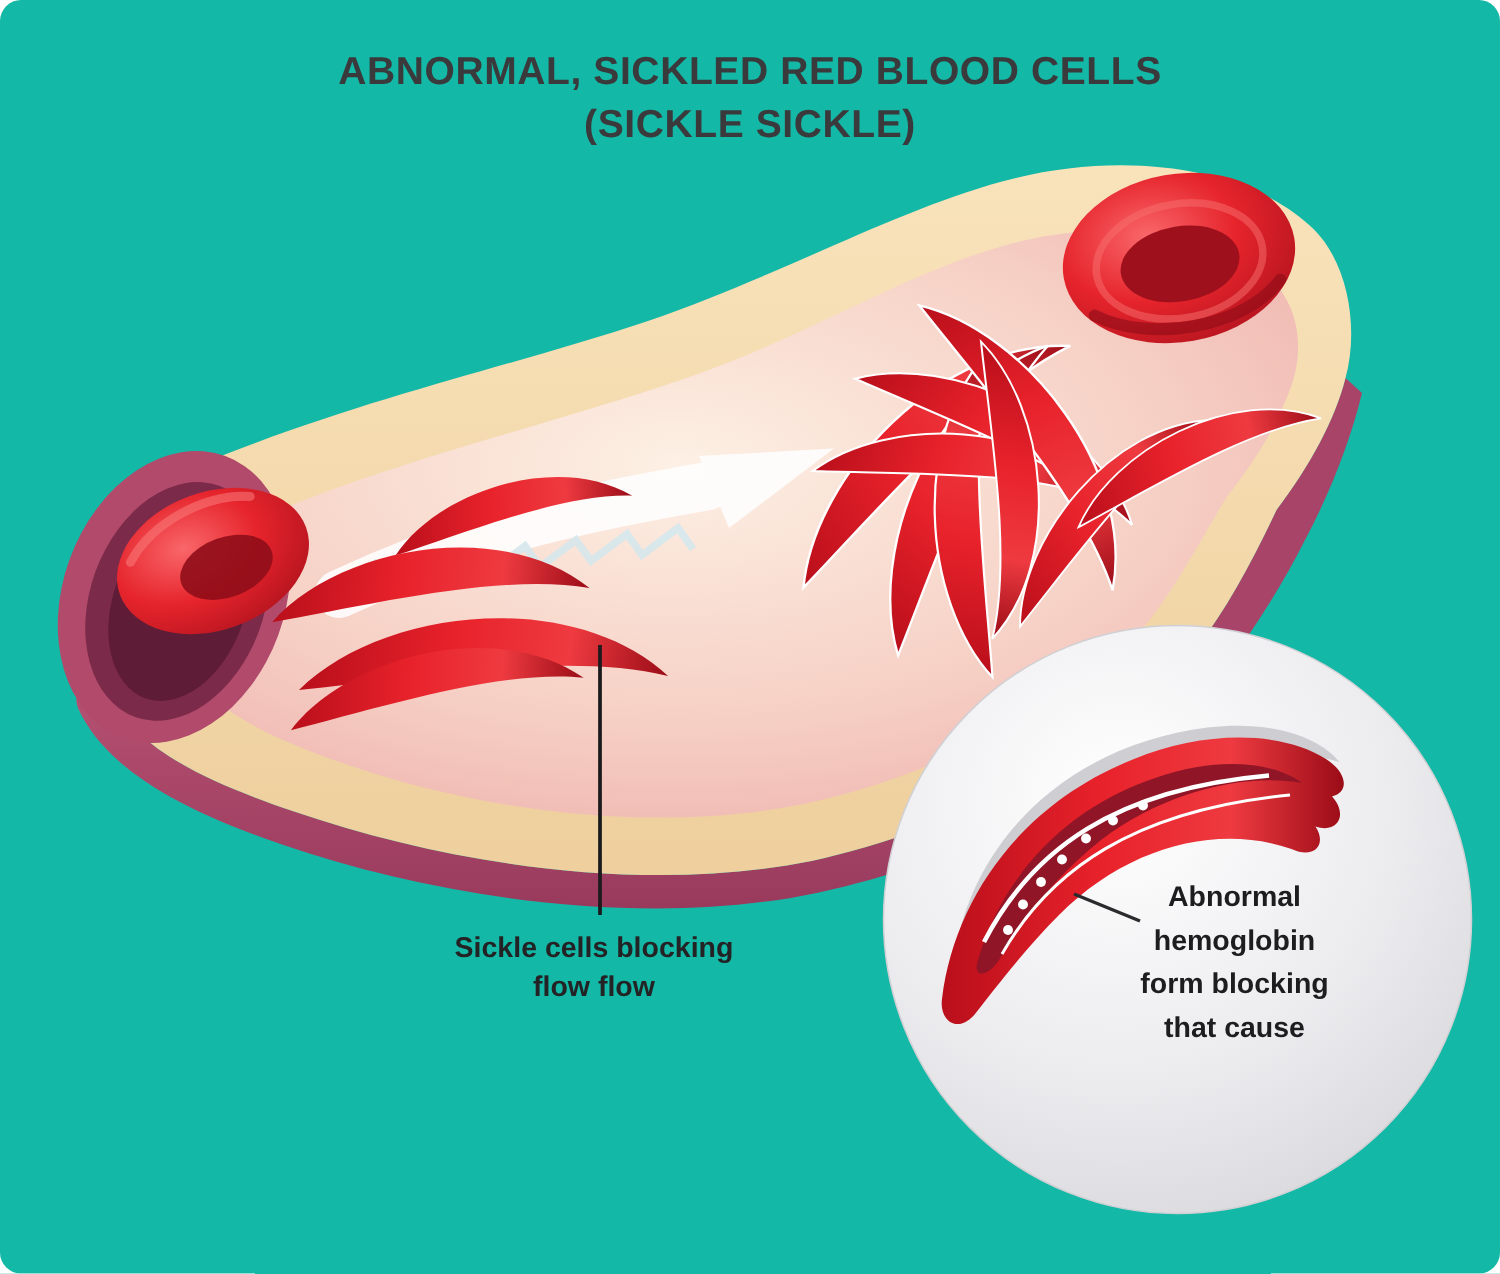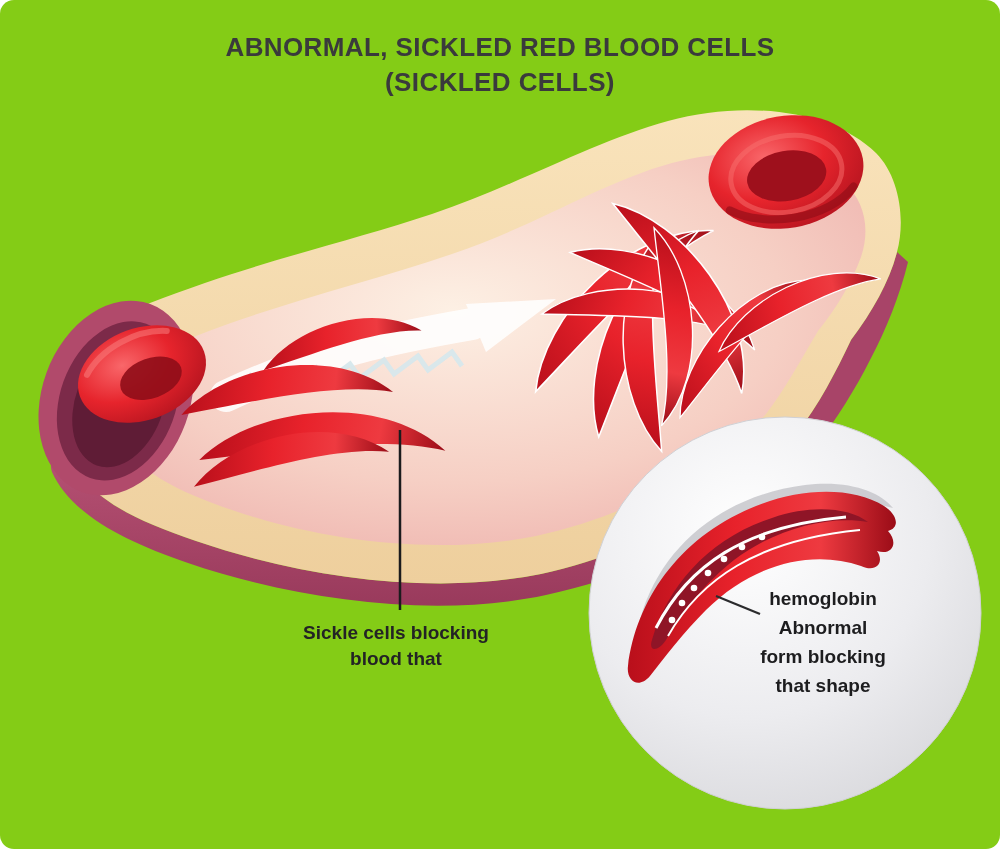--- a/index.html
+++ b/index.html
@@ -1,20 +1,20 @@
 <!DOCTYPE html>
 <html><head>
 <meta charset="utf-8">
 <style>
   html,body{margin:0;padding:0;background:#ffffff;}
   .stage{
     position:relative;
     width:1000px;height:849px;
     margin:0 auto;
-    background:#84cc16;
+    background:#14b8a6;
     border-radius:14px;
     overflow:hidden;
     font-family:"Liberation Sans", sans-serif;
   }
   .stage svg{position:absolute;left:0;top:0;}
   .title{
     position:absolute;left:0;top:30px;width:100%;
     text-align:center;
     font-weight:bold;
     font-size:26px;line-height:35px;
@@ -165,28 +165,28 @@
         <circle cx="742" cy="547" r="3.3"></circle>
         <circle cx="762" cy="537" r="3.3"></circle>
       </g>
 
       <line x1="716" y1="596" x2="760" y2="614" stroke="#2b2b2d" stroke-width="2.2"></line>
     </g>
   </svg>
 
   <div class="title">
     <div>ABNORMAL, SICKLED RED BLOOD CELLS</div>
-    <div>(SICKLED CELLS)</div>
+    <div>(SICKLE SICKLE)</div>
   </div>
 
   <div class="label blocking-label">
     <div>Sickle cells blocking</div>
-    <div>blood that</div>
+    <div>flow flow</div>
   </div>
 
   <div class="label inset-label">
+    <div>Abnormal</div>
     <div>hemoglobin</div>
-    <div>Abnormal</div>
     <div>form blocking</div>
-    <div>that shape</div>
+    <div>that cause</div>
   </div>
 
 </div>
 
 </body></html>

